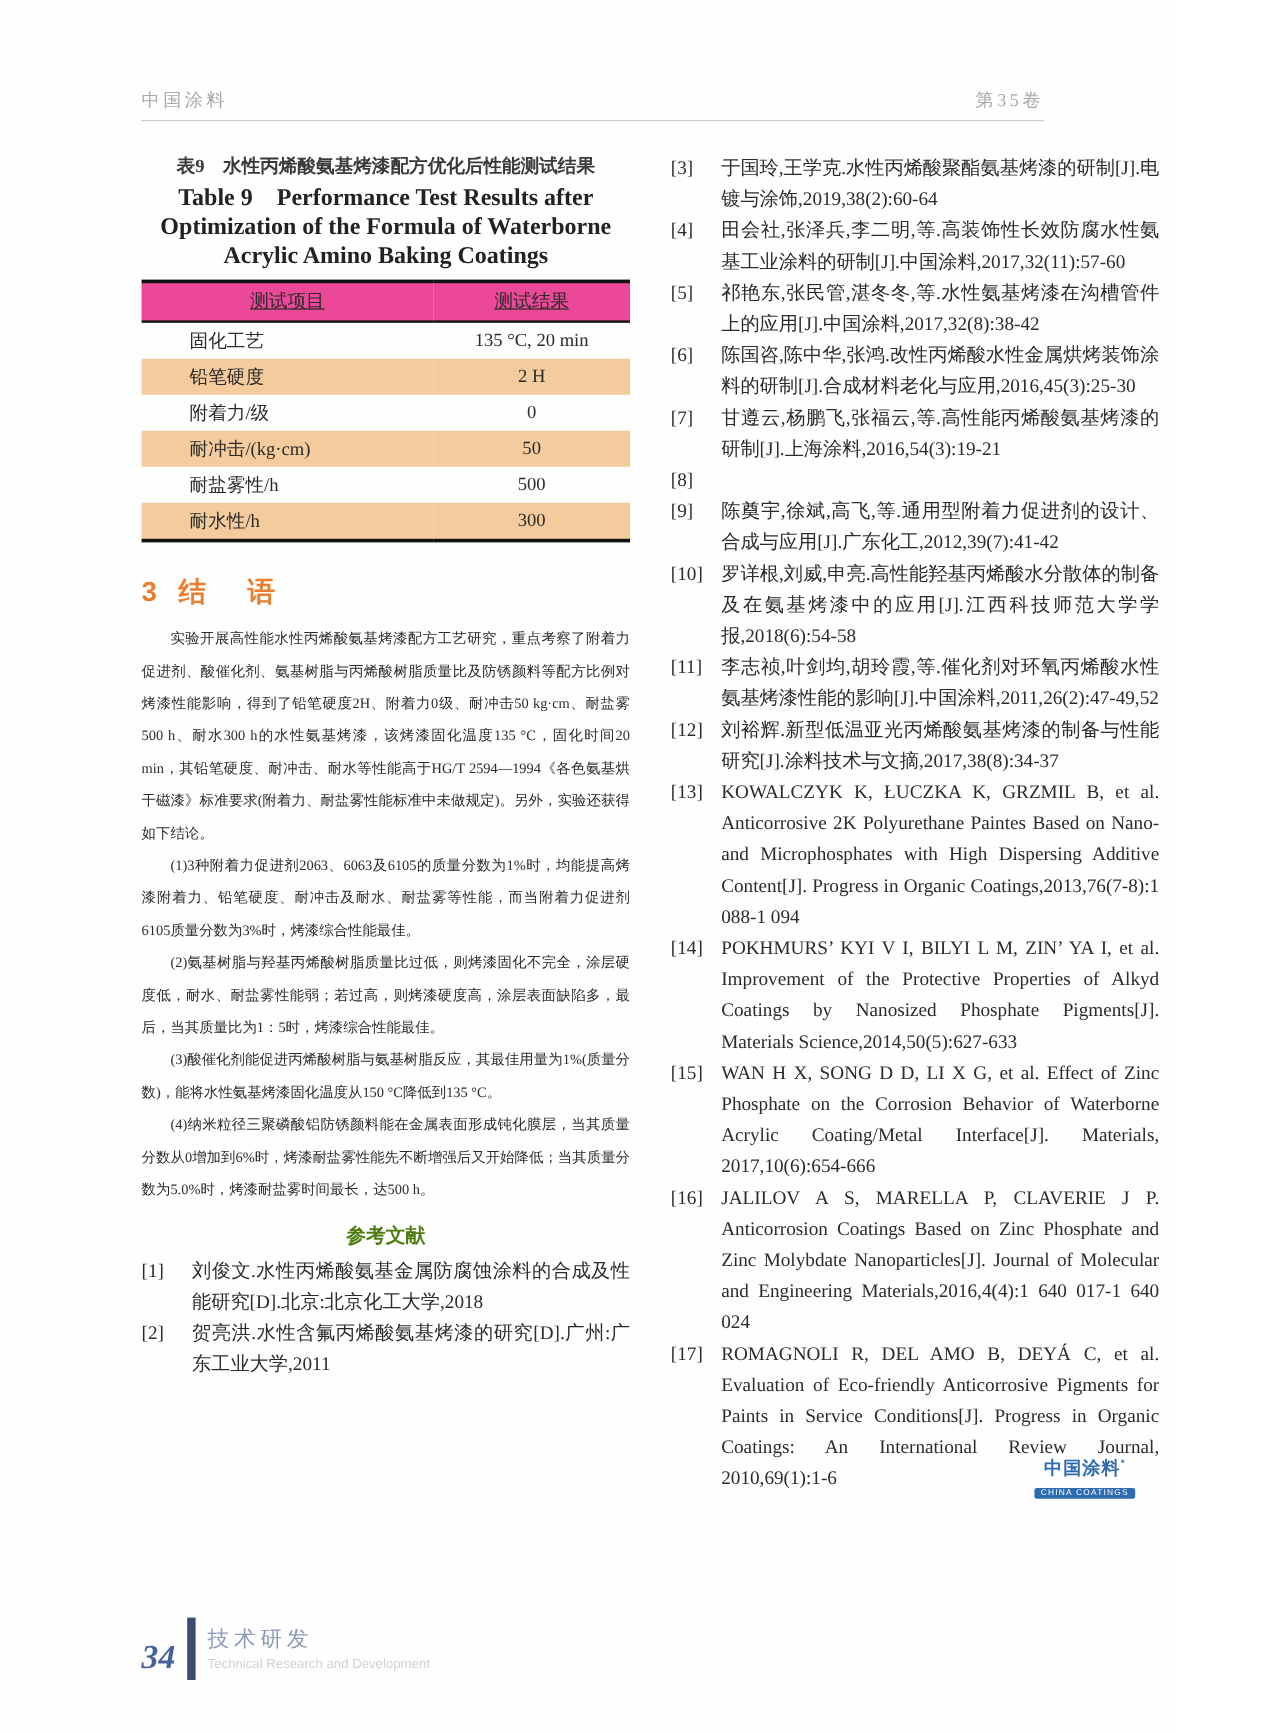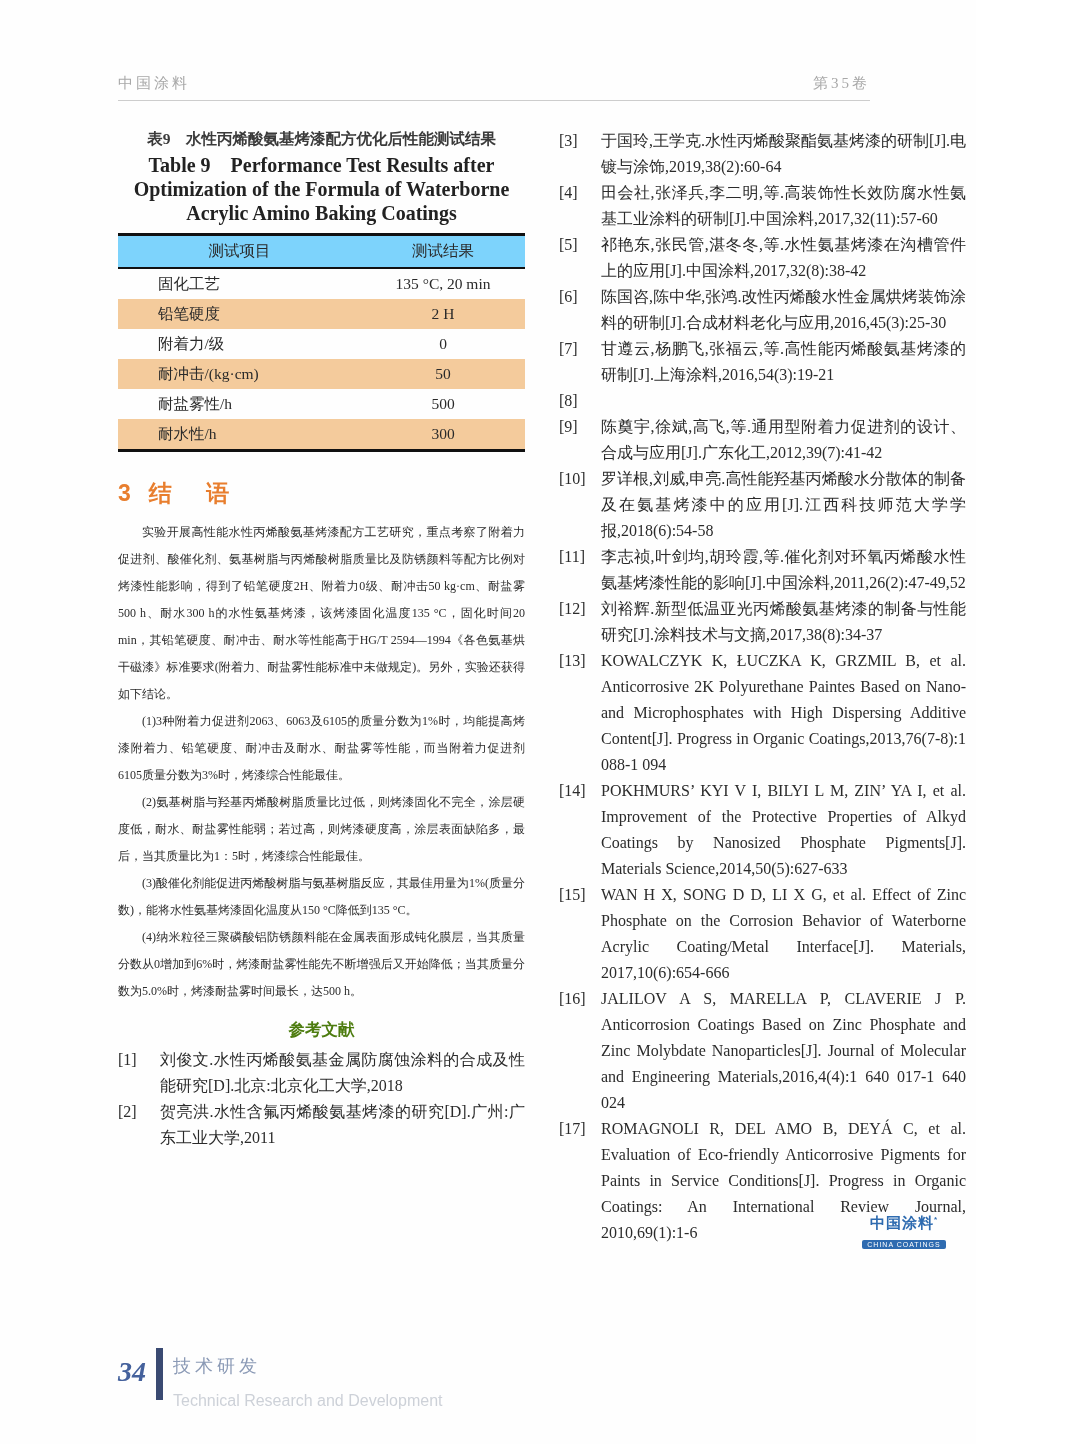--- a/index.html
+++ b/index.html
@@ -21,21 +21,21 @@
   
   .cap-zh{text-align:center;font-weight:bold;font-size:15.5px;color:#3a3a3a;line-height:22px;}
   .cap-en{text-align:center;font-weight:bold;font-size:20px;color:#222;line-height:24px;margin-top:3px;}
 
   
   table.perf{width:100%;border-collapse:collapse;margin-top:8px;font-size:15.5px;color:#2a2a2a;
     border-top:3px solid #111;border-bottom:3px solid #111;}
   table.perf th{font-weight:normal;text-align:center;padding:5px 0;border-bottom:2px solid #111;}
   table.perf td{padding:4.5px 0;text-align:center;}
   table.perf td:first-child{text-align:left;padding-left:40px;}
-  tr.hdr{background:#7dd3fc;}
+  tr.hdr{background:#ec4899;text-decoration:underline;}
   tr.alt{background:#F4CB9C;}
 
   
   .sec-head{margin:26px 0 10px 0;color:#E87E2E;font-family:"Liberation Sans","DejaVu Sans",sans-serif;
     font-weight:bold;font-size:23px;display:flex;gap:18px;align-items:baseline;}
   .sec-head .t{letter-spacing:14px;}
   .para{font-size:12px;line-height:27px;text-align:justify;text-indent:2em;margin:0;color:#2b2b2b;}
 
   
   .refs-heading{text-align:center;font-weight:bold;font-size:16.5px;margin:14px 0 6px 0;color:#4d7c0f;}
@@ -45,25 +45,25 @@
 
   
   .logo{position:absolute;left:858px;top:1214px;width:92px;text-align:center;}
   .logo-zh{color:#2E6BB0;font-weight:bold;font-size:15px;letter-spacing:1px;font-family:"Liberation Sans","DejaVu Sans",sans-serif;}
   .logo-zh sup{font-size:8px;}
   .logo-en{display:inline-block;margin-top:2px;background:#2E6BB0;color:#ffffff;font-size:7px;
     padding:1px 5px;border-radius:2px;font-family:"Liberation Sans","DejaVu Sans",sans-serif;letter-spacing:1px;}
 
   
   .footer{position:absolute;left:118px;top:1348px;display:flex;align-items:stretch;height:52px;}
-  .pgnum{font-size:28px;font-style:italic;font-weight:bold;color:#44619C;align-self:flex-end;margin-bottom:12px;}
+  .pgnum{font-size:28px;font-style:italic;font-weight:bold;color:#44619C;align-self:flex-end;margin-bottom:2px;}
   .fbar{width:7px;background:#3A4A72;margin:0 10px 0 10px;height:52px;}
   .ftext{display:flex;flex-direction:column;justify-content:flex-start;padding-top:6px;}
   .fzh{font-size:18px;color:#8A99B5;letter-spacing:4px;font-family:"Liberation Sans","DejaVu Sans",sans-serif;}
-  .fen{font-size:16px;color:#CDD1D8;margin-top:14px;font-family:"Liberation Sans","DejaVu Sans",sans-serif;}
+  .fen{font-size:11px;color:#CDD1D8;margin-top:3px;font-family:"Liberation Sans","DejaVu Sans",sans-serif;}
 </style>
 </head>
 <body>
 
 <div class="page">
 
   <div class="running-head">
     <span>中国涂料</span>
     <span>第35卷</span>
   </div>

